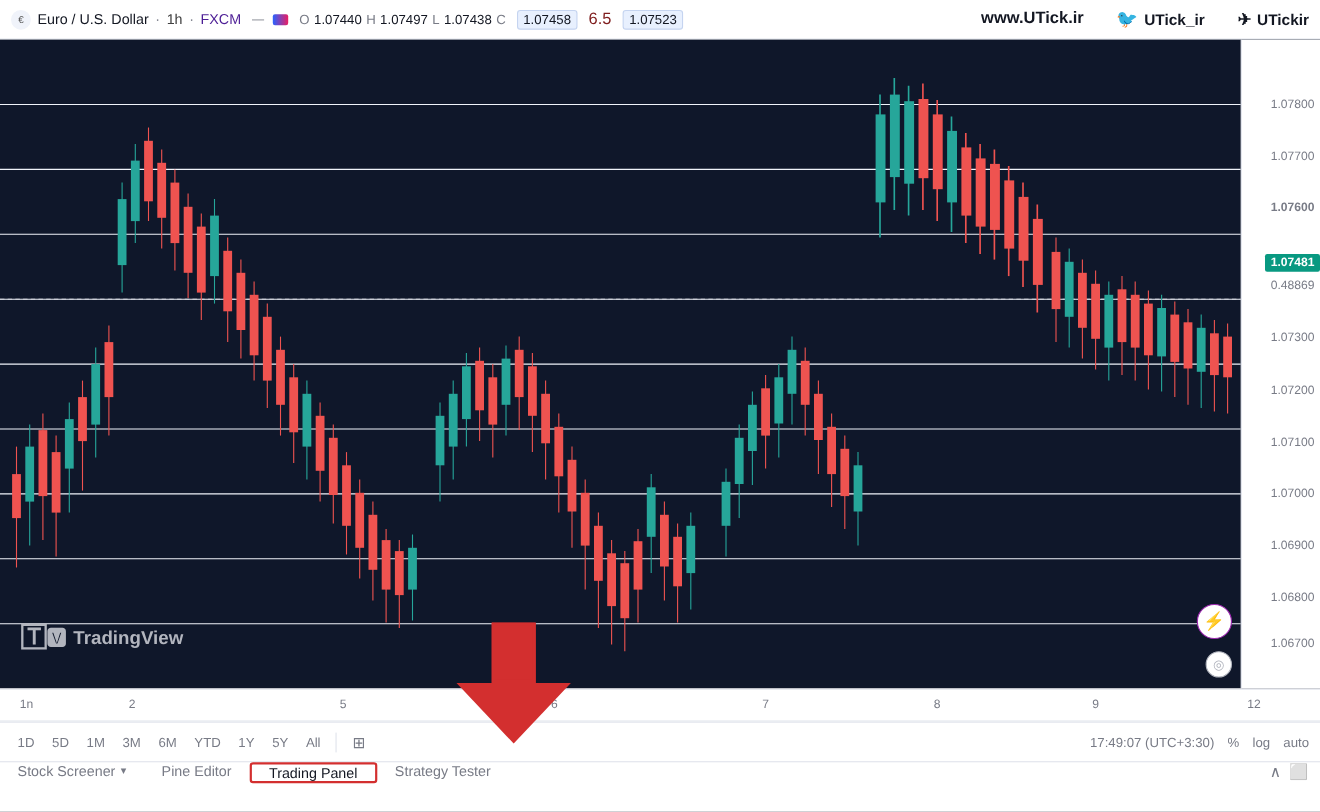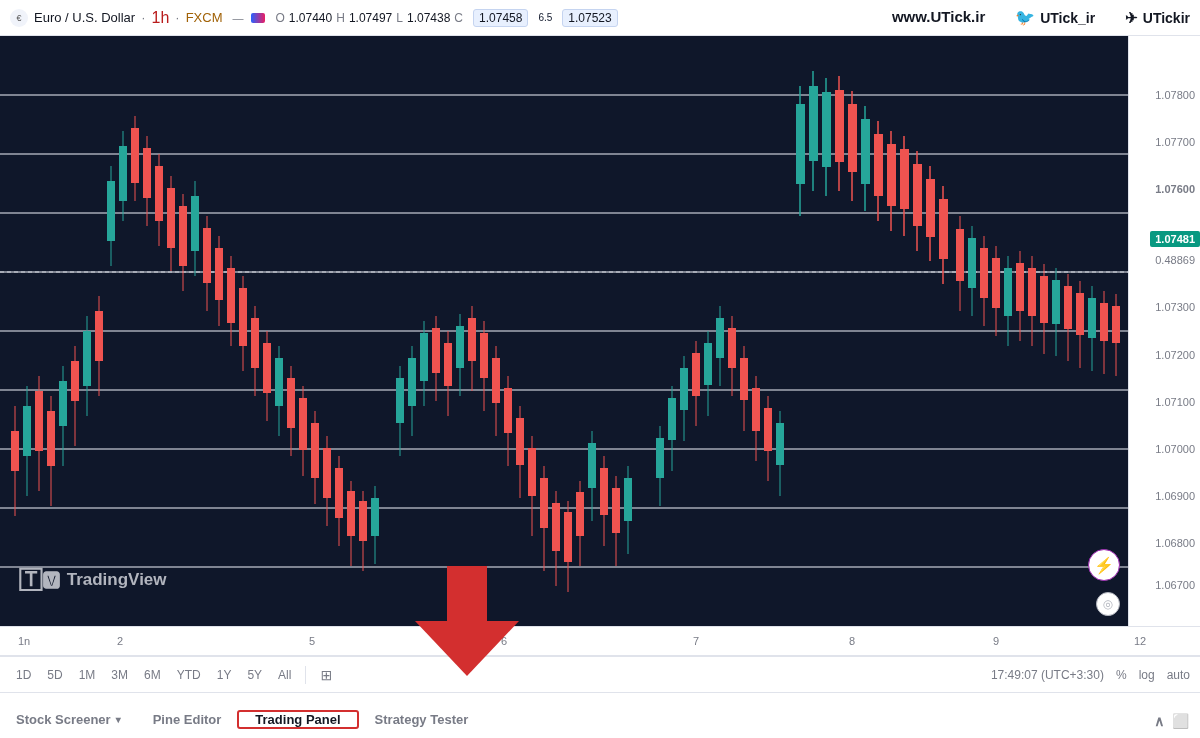--- a/index.html
+++ b/index.html
@@ -226,23 +226,22 @@
       margin-left: 8px;
       cursor: pointer;
     }
 
     
     #bottom-tabs {
       height: 37px;
       background: #fff;
       border-top: 1px solid #e0e3eb;
       display: flex;
-      align-items: flex-end;
+      align-items: flex-start;
       padding: 0;
-      font-weight: bold;
     }
     .tab-item {
       display: flex;
       align-items: center;
       padding: 0 16px;
       font-size: 13px;
       color: #787b86;
       cursor: pointer;
       border-bottom: 2px solid transparent;
       gap: 5px;
@@ -291,37 +290,37 @@
     }
   </style>
 </head>
 <body>
 
 <div id="top-bar">
   <div id="symbol-info">
     <div id="symbol-icon">€</div>
     <span>Euro / U.S. Dollar</span>
     <span style="color:#787b86;font-size:13px;">·</span>
-    <span style="font-size:16px;color:#b91c1c;">1h</span>
+    <span style="font-size:13px;color:#404040;">1h</span>
     <span style="color:#787b86;font-size:13px;">·</span>
-    <span style="font-size:13px;color:#a16207;">FXCM</span>
+    <span style="font-size:13px;color:#4c1d95;">FXCM</span>
     <span style="margin-left:4px;color:#787b86;font-size:11px;">—</span>
     <span style="width:14px;height:10px;background:linear-gradient(to right,#2962ff,#e91e63);display:inline-block;border-radius:2px;margin-left:2px;"></span>
   </div>
   <div id="price-bar" style="font-size:12px;color:#131722;gap:4px;display:flex;align-items:center;">
     <span class="ohlc-label">O</span>
     <span>1.07440</span>
     <span class="ohlc-label">H</span>
     <span>1.07497</span>
     <span class="ohlc-label">L</span>
     <span>1.07438</span>
     <span class="ohlc-label">C</span>
   </div>
   <span class="price-tag">1.07458</span>
-  <span style="font-size:10px;color:#0f172a;">6.5</span>
+  <span style="font-size:15px;color:#7f1d1d;">6.5</span>
   <span class="price-tag">1.07523</span>
   <div id="website-info">
     <span style="font-size:15px;font-weight:600;color:#131722;">www.UTick.ir</span>
     <div class="social-link">
       <span class="twitter-icon">🐦</span>
       <span>UTick_ir</span>
     </div>
     <div class="social-link">
       <span class="telegram-icon">✈</span>
       <span>UTickir</span>

